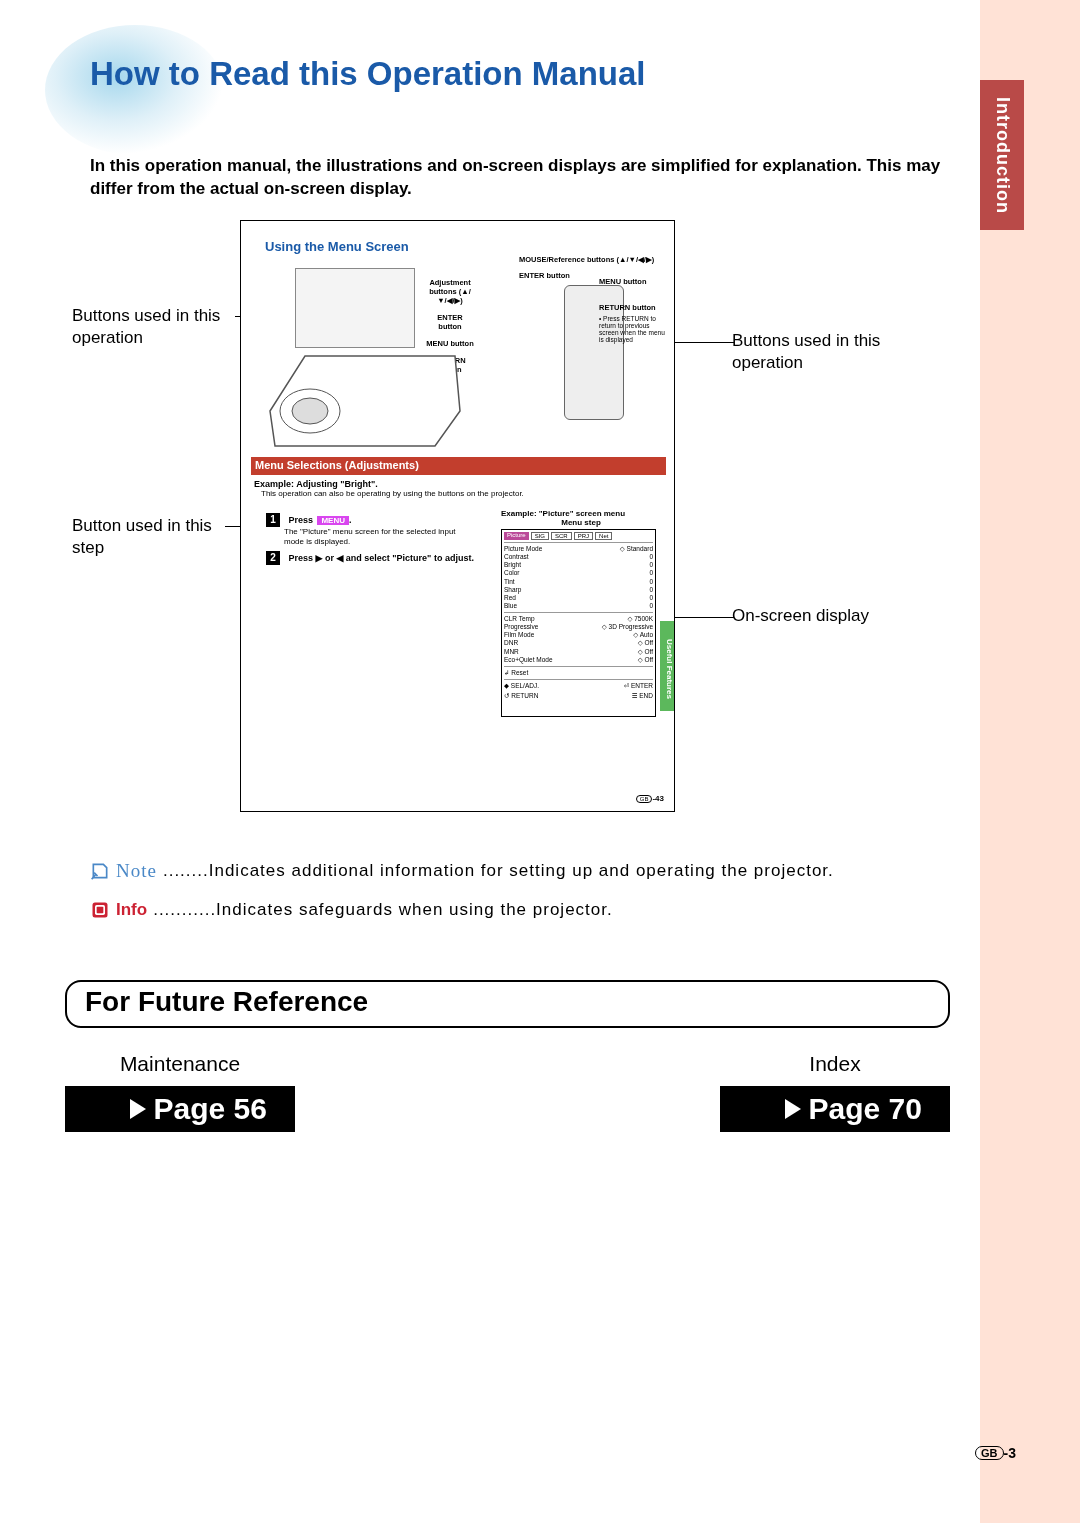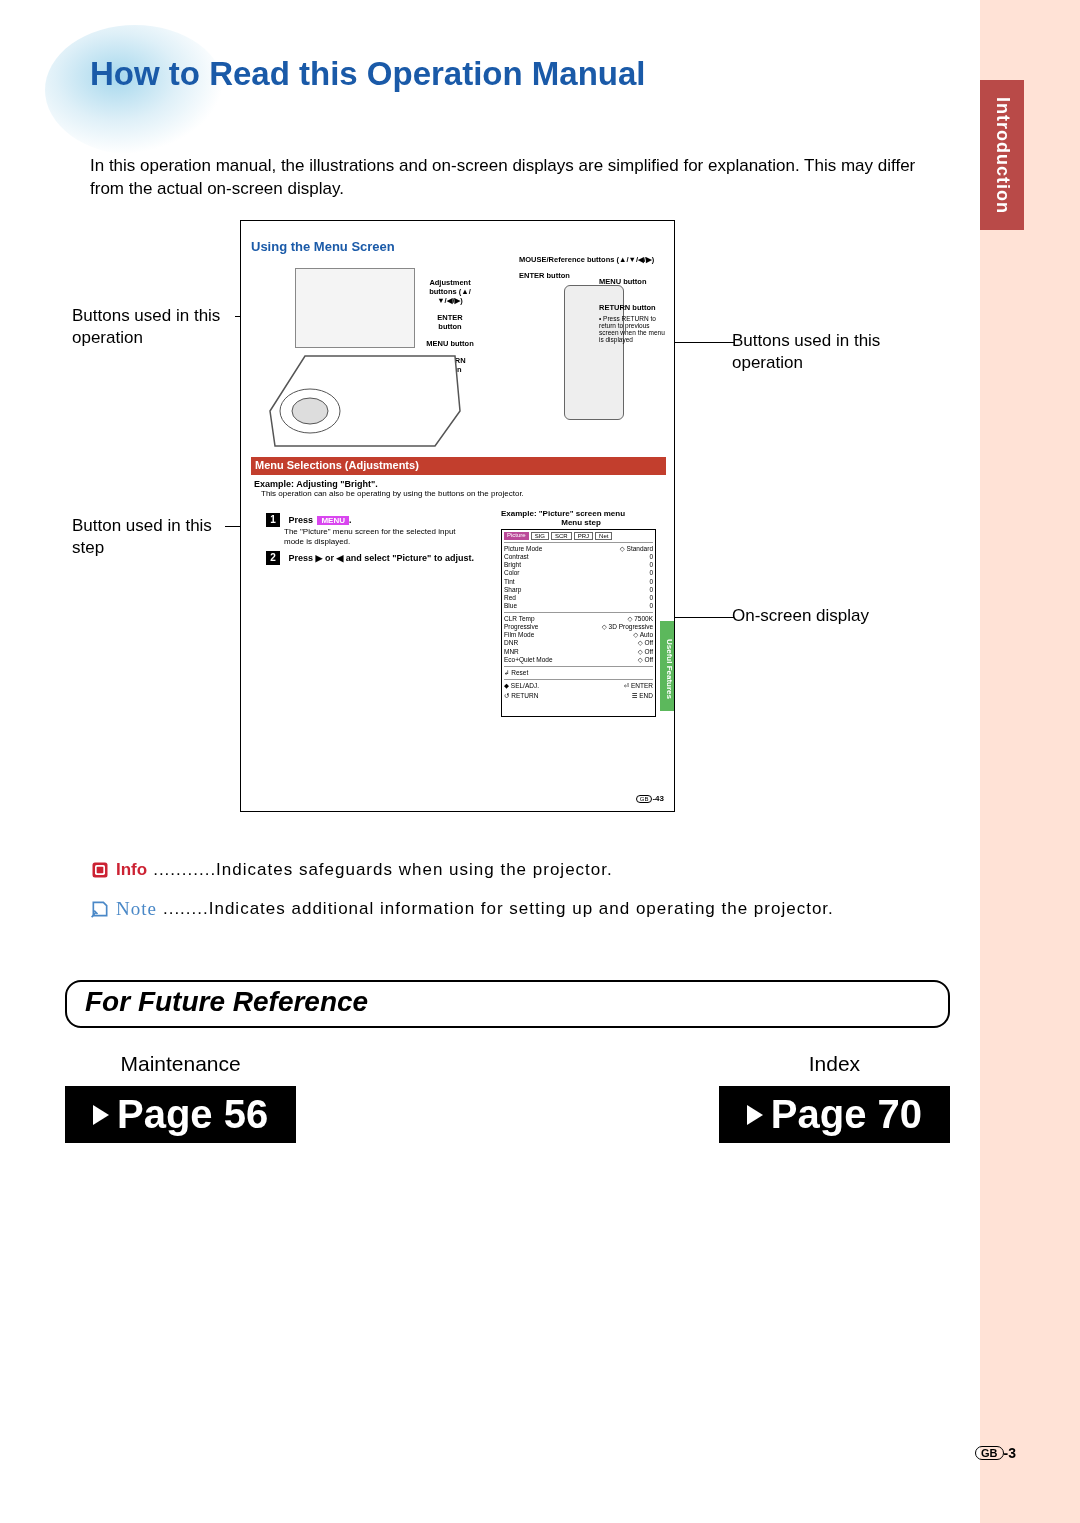--- a/index.html
+++ b/index.html
@@ -3,23 +3,23 @@
 <meta charset="utf-8">
 <style>
   * { box-sizing: border-box; margin: 0; padding: 0; }
   body { font-family: Arial, Helvetica, sans-serif; width: 1080px; height: 1523px; background: #fff; position: relative; }
   .page-bg { position: absolute; right: 0; top: 0; width: 100px; height: 1523px; background: #ffe2d6; }
   .side-tab { position: absolute; right: 56px; top: 80px; width: 44px; height: 150px; background: #b94a48; display:flex; align-items:center; justify-content:center; }
   .side-tab span { writing-mode: vertical-rl; color:#fff; font-weight:bold; font-size:18px; letter-spacing:1px; }
   .title-area { position:absolute; left:45px; top:25px; }
   .title-circle { position:absolute; left:0; top:0; width:180px; height:130px; border-radius:50%; background: radial-gradient(ellipse at 40% 40%, #a7d8ed 0%, #dff0f8 40%, #ffffff 70%); }
   .title-text { position:relative; font-size:33px; font-weight:bold; color:#1a5aa8; padding-top:30px; padding-left:45px; white-space: nowrap;}
-  .intro-para { position:absolute; left:90px; top:155px; width:860px; font-size:17px; font-weight:normal; line-height:1.35; }
+  .intro-para { position:absolute; left:90px; top:155px; width:860px; font-size:17px; font-weight:bold; line-height:1.35; }
   .diagram-frame { position:absolute; left:240px; top:220px; width:435px; height:592px; border:1px solid #000; background:#fff; }
-  .dia-blue { position:absolute; left:10px; top:18px; font-size:13px; font-weight:bold; color:#1a5aa8; }
+  .dia-blue { position:absolute; left:24px; top:18px; font-size:13px; font-weight:bold; color:#1a5aa8; }
   .dia-red-bar { position:absolute; left:10px; top:236px; width:415px; height:18px; background:#c23e2d; color:#fff; font-size:11px; font-weight:bold; padding:2px 4px; }
   .dia-example { position:absolute; left:13px; top:258px; font-size:9px; font-weight:bold; }
   .dia-sub { position:absolute; left:20px; top:268px; font-size:8px; }
   .dia-step1 { position:absolute; left:25px; top:288px; width:210px; }
   .dia-step2 { position:absolute; left:25px; top:326px; width:210px; }
   .stepnum { display:inline-block; width:14px; height:14px; background:#000; color:#fff; font-size:10px; font-weight:bold; text-align:center; line-height:14px; margin-right:4px;}
   .steptext { font-size:9px; font-weight:bold; }
   .stepdesc { font-size:8px; margin-left:18px; line-height:1.2; }
   .menu-box { display:inline-block; background:#d946ef; color:#fff; font-size:8px; padding:0 4px; font-weight:bold; }
   .dia-example-right { position:absolute; left:260px; top:288px; width:160px; }
@@ -50,28 +50,28 @@
   .callout { position:absolute; font-size:17px; line-height:1.3; }
   .callout-line { position:absolute; height:1px; background:#000; }
   
   .legend { position:absolute; left:90px; top:860px; width:850px; }
   .legend-row { display:flex; align-items:center; gap:6px; margin-bottom:18px; font-size:17px; }
   .info-icon { width:20px; height:20px; }
   .info-label { font-weight:bold; color:#c23; }
   .note-label { color:#4a88c7; font-family: 'Times New Roman', serif; font-size:19px; letter-spacing:1px; }
   .dots { letter-spacing:1px; }
 
-  .future-ref-box { position:absolute; left:65px; top:980px; width:885px; border:2px solid #000; border-radius:16px; padding:4px 18px 8px;font-style:italic; }
+  .future-ref-box { position:absolute; left:65px; top:980px; width:885px; border:2px solid #000; border-radius:16px; padding:4px 18px 8px; }
   .future-ref-box h2 { font-size:28px; font-weight:bold; }
 
   .ref-columns { position:absolute; left:65px; top:1052px; width:885px; display:flex; justify-content:space-between; }
   .ref-col { text-align:center; }
   .ref-col .label { font-size:21px; margin-bottom:10px; display:block;text-align:center; }
   .page-pill { background:#000; color:#fff; font-weight:bold; padding:6px 18px; display:inline-flex; align-items:center; gap:8px; }
-  .page-pill.lg { font-size:40px; padding:6px 28px; min-width:230px; justify-content:flex-end;}
+  .page-pill.lg { font-size:30px; padding:6px 28px; min-width:230px; justify-content:flex-end;}
   .page-pill.md { font-size:24px; padding:8px 14px; }
   .arrow-rt { width:0; height:0; border-left:16px solid #fff; border-top:10px solid transparent; border-bottom:10px solid transparent; }
   .arrow-rt.sm { border-left-width:12px; border-top-width:8px; border-bottom-width:8px; }
 
   .page-footer { position:absolute; right:64px; bottom:62px; font-size:14px; font-weight:bold; }
   .page-footer .gb { display:inline-block; border:1.5px solid #000; border-radius:10px; padding:0 5px; font-size:11px; vertical-align:1px;}
 </style>
 </head>
 <body>
 
@@ -226,35 +226,35 @@
     </div>
   </div>
 
   <div class="inner-green-tab">Useful Features</div>
   <div class="dia-pagenum"><span class="circ">GB</span><b>-43</b></div>
 </div>
 
 <div class="legend">
   <div class="legend-row">
     <svg class="info-icon" viewBox="0 0 24 24">
+        <path d="M4 4 L16 4 L20 8 L20 20 L4 20 Z" fill="none" stroke="#4a88c7" stroke-width="2"></path>
+        <path d="M2 22 L7 16" stroke="#4a88c7" stroke-width="2" fill="none"></path>
+        <path d="M5 14 L9 18" stroke="#4a88c7" stroke-width="2" fill="none"></path>
+      </svg>
+    <span class="note-label">Note</span>
+    <span class="dots">........Indicates additional information for setting up and operating the projector.</span>
+  </div>
+  <div class="legend-row">
+    <svg class="info-icon" viewBox="0 0 24 24">
         <rect x="3" y="3" width="18" height="18" rx="3" fill="#c23"></rect>
         <rect x="6" y="6" width="12" height="12" rx="2" fill="#fff"></rect>
         <rect x="8" y="8" width="8" height="8" rx="1" fill="#c23"></rect>
       </svg>
     <span class="info-label">Info</span>
     <span class="dots">...........Indicates safeguards when using the projector.</span>
-  </div>
-  <div class="legend-row">
-    <svg class="info-icon" viewBox="0 0 24 24">
-        <path d="M4 4 L16 4 L20 8 L20 20 L4 20 Z" fill="none" stroke="#4a88c7" stroke-width="2"></path>
-        <path d="M2 22 L7 16" stroke="#4a88c7" stroke-width="2" fill="none"></path>
-        <path d="M5 14 L9 18" stroke="#4a88c7" stroke-width="2" fill="none"></path>
-      </svg>
-    <span class="note-label">Note</span>
-    <span class="dots">........Indicates additional information for setting up and operating the projector.</span>
   </div>
 </div>
 
 <div class="future-ref-box">
   <h2>For Future Reference</h2>
 </div>
 
 <div class="ref-columns">
   <div class="ref-col">
     <span class="label">Maintenance</span>

